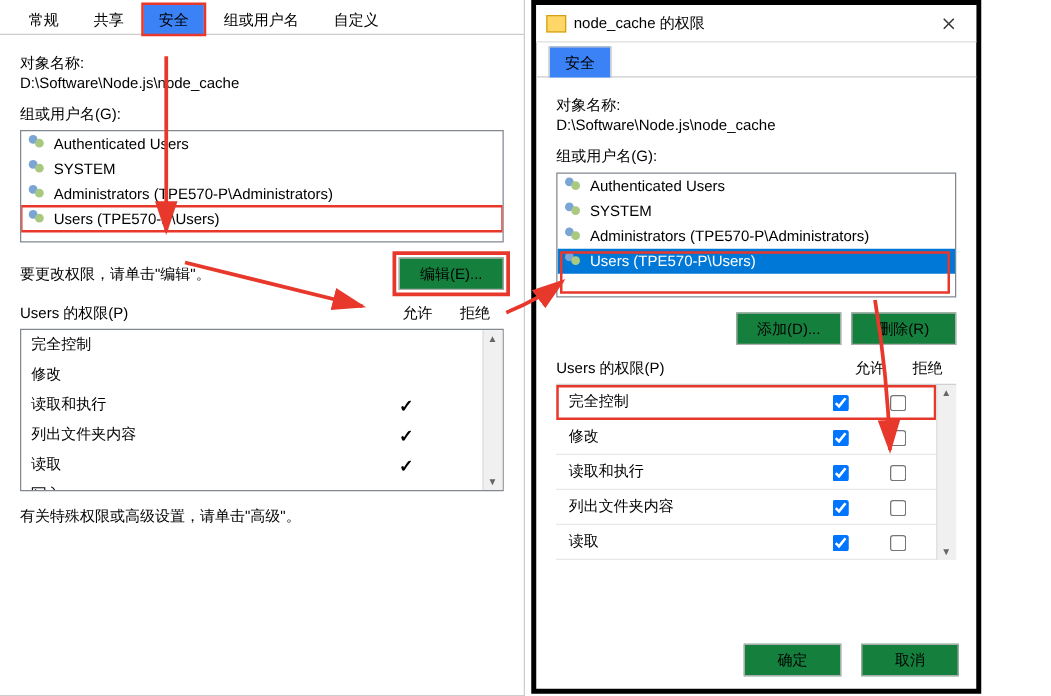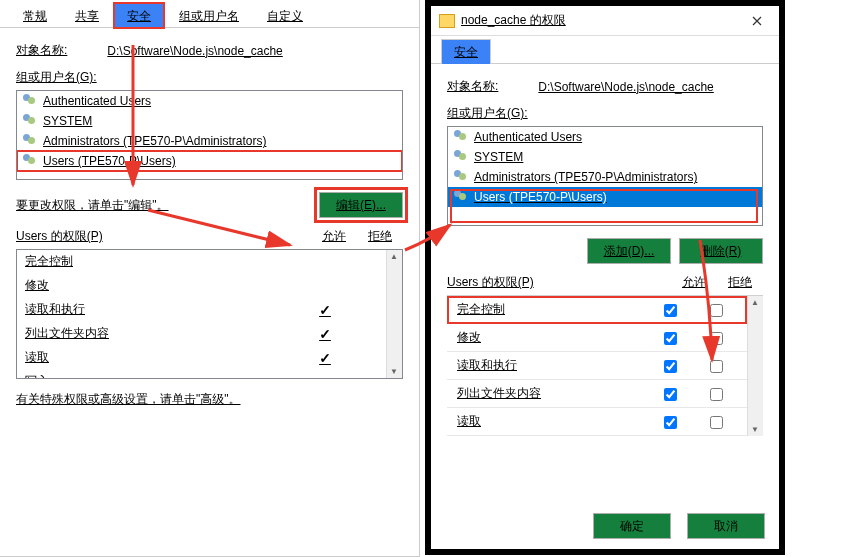--- a/index.html
+++ b/index.html
@@ -1,35 +1,35 @@
 <!DOCTYPE html>
 <html><head>
 <meta charset="utf-8">
 <style>
 * { box-sizing: border-box; margin: 0; padding: 0; font-family: "Microsoft YaHei", "Segoe UI", sans-serif; font-size: 12px; }
 body { background: #fff; width: 841px; height: 557px; position: relative; overflow: hidden; }
-.window { position: absolute; background: #fff; border: 1px solid #ccc; text-decoration: underline; }
+.window { position: absolute; background: #fff; border: 1px solid #ccc; }
 .win1 { left: 0; top: 0; width: 420px; height: 557px; border-top: none; border-left: none; }
-.win2 { left: 425px; top: 0; width: 360px; height: 555px; border: 6px solid #000000; }
+.win2 { left: 425px; top: 0; width: 360px; height: 555px; border: 4px solid #000000; }
 
 
 .titlebar { height: 30px; background: #fff; border-bottom: 1px solid #ddd; display: flex; align-items: center; padding: 0 8px; position: relative; }
 .titlebar .folder-icon { width: 16px; height: 14px; background: #ffd766; border: 1px solid #d4a017; margin-right: 6px; }
 .titlebar .title { font-size: 12px; }
 .titlebar .close { position: absolute; right: 0; top: 0; width: 45px; height: 30px; display: flex; align-items: center; justify-content: center; }
 .titlebar .close svg { width: 10px; height: 10px; }
 
 
 .tabs { display: flex; border-bottom: 1px solid #ccc; padding-left: 10px; height: 28px; align-items: flex-end; }
 .tab { padding: 4px 12px 3px; border: 1px solid transparent; border-bottom: none; margin-right: 2px; cursor: default; position: relative; top: 1px; }
 .tab.active { border-color: #ccc; background: #3b82f6; }
 .tab.highlight { outline: 2px solid #e8372b; outline-offset: -1px; }
 
 .content { padding: 14px 16px 10px; }
-.row { display: flex; margin-bottom: 10px; align-items: center; }
+.row { display: flex; margin-bottom: 10px; align-items: flex-start; flex-direction: column; }
 .label { margin-right: 40px; }
 .path { font-size: 12px; }
 
 .group-label { margin: 6px 0 4px 0; }
 .listbox { border: 1px solid #828790; height: 90px; overflow: hidden; position: relative; }
 .listbox.tall { height: 100px; }
 .list-item { display: flex; align-items: center; padding: 3px 6px; gap: 4px; }
 .list-item.selected { background: #0078d7; color: #fff; }
 .list-item .user-icon { width: 16px; height: 14px; position: relative; }
 .user-icon::before, .user-icon::after { content: ''; position: absolute; border-radius: 50%; }

